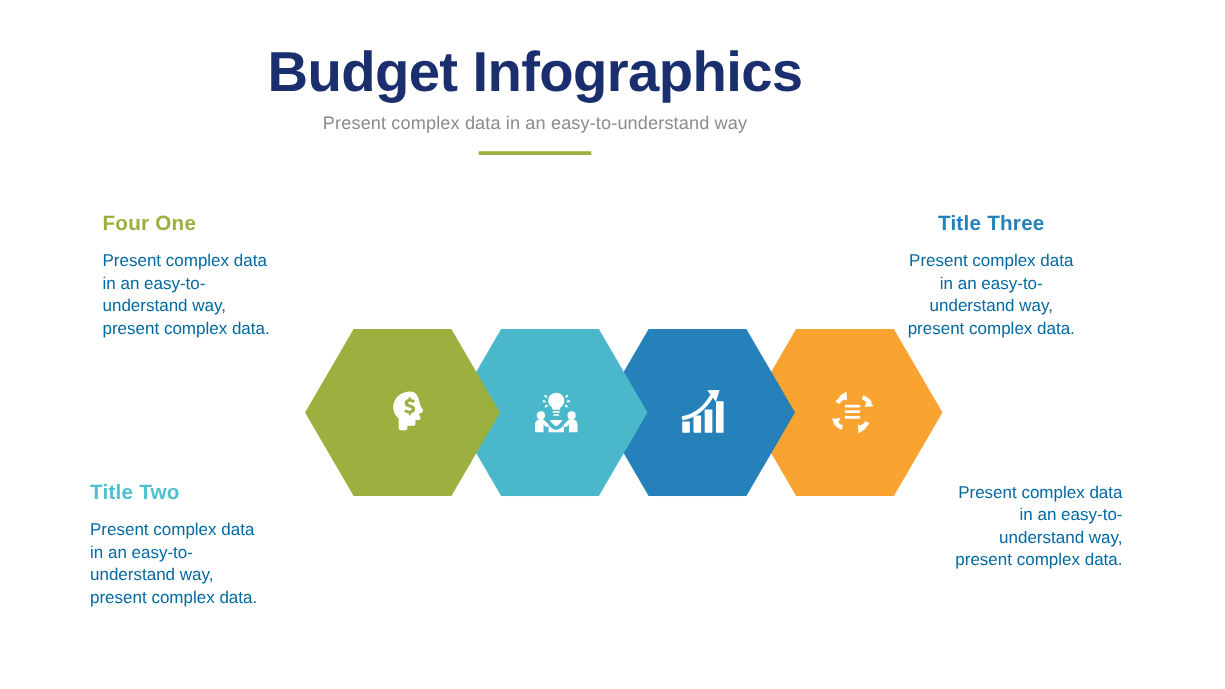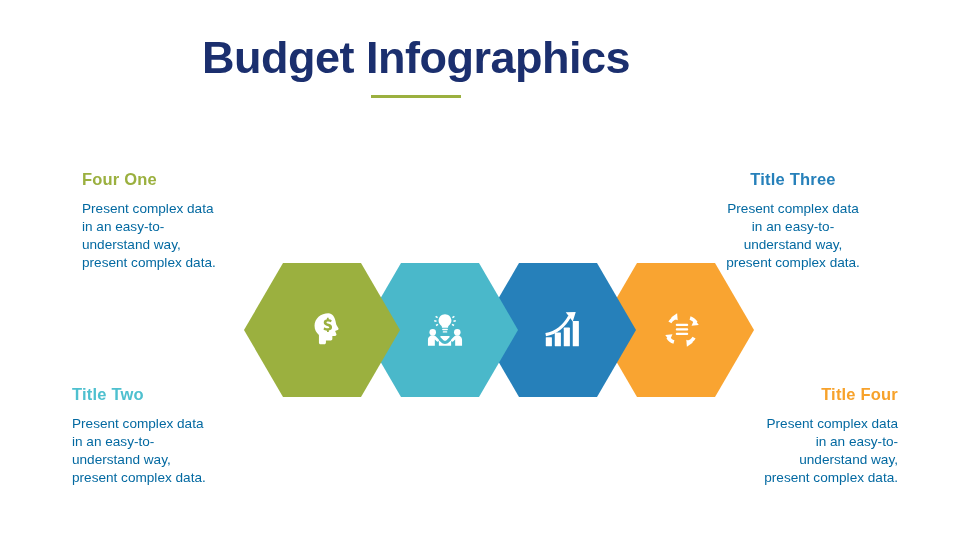--- a/index.html
+++ b/index.html
@@ -18,21 +18,21 @@
   .slide {
     position: relative;
     width: 980px;
     height: 551px;
   }
 
   
   .header {
     position: absolute;
     top: 34px;
-    left: 0;
+    left: 12px;
     width: 832px;
     text-align: center;
   }
   .title {
     font-size: 45px;
     font-weight: bold;
     color: #1b2f6e;
     letter-spacing: -0.5px;
     line-height: 1.05;
     margin: 0;
@@ -117,20 +117,21 @@
 
   .hex-icon svg { display: block; }
 </style>
 </head>
 <body>
 
 <div class="slide">
 
   <div class="header">
     <h1 class="title">Budget Infographics</h1>
+    <p class="subtitle">Present complex data in an easy-to-understand way</p>
     <div class="accent-rule"></div>
   </div>
 
   <div class="text-block block-one">
     <div class="block-title c-green">Four One</div>
     <p class="block-body">Present complex data
 in an easy-to-
 understand way,
 present complex data.</p>
   </div>
@@ -145,21 +146,20 @@
 
   <div class="text-block block-three">
     <div class="block-title c-blue">Title Three</div>
     <p class="block-body">Present complex data
 in an easy-to-
 understand way,
 present complex data.</p>
   </div>
 
   <div class="text-block block-four">
-    <div class="block-title c-orange">Title Four</div>
     <p class="block-body">Present complex data
 in an easy-to-
 understand way,
 present complex data.</p>
   </div>
 
   <div class="hex-row">
 
     <div class="hex hex-1">
       <div class="hex-icon">

